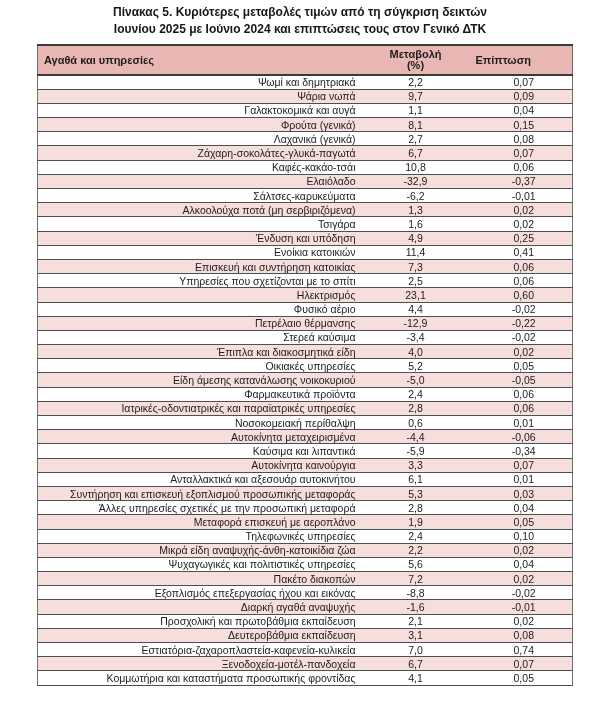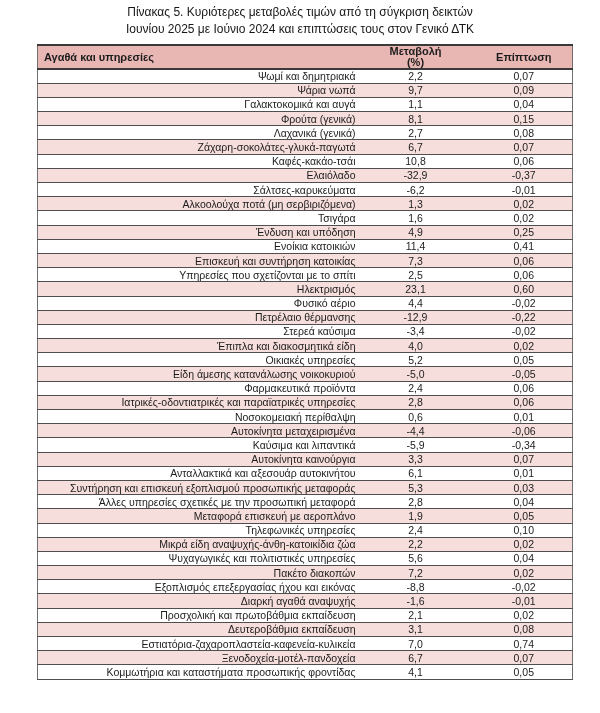--- a/index.html
+++ b/index.html
@@ -15,49 +15,49 @@
   body{
     width:600px;height:713px;overflow:hidden;
     font-family:"Liberation Sans","DejaVu Sans",sans-serif;
     color:var(--text);
   }
   .page{width:600px;height:713px;position:relative;}
   .title{
     padding-top:4px;
     text-align:center;
     font-size:12px;
-    font-weight:normal;
+    font-weight:bold;
     line-height:17px;
     color:#171717;
   }
   .price-table{
     position:absolute;
     left:37px;top:44px;
     width:535px;
     border-collapse:collapse;
     table-layout:fixed;
     border-top:2px solid var(--border-dark);
     border-left:1px solid #6f6f6f;
     border-right:1px solid #6f6f6f;
   }
   col.c1{width:318px;}
   col.c2{width:120px;}
   col.c3{width:97px;}
-  thead tr{height:24px;margin-left:48px;}
+  thead tr{height:30px;margin-left:48px;}
   thead th{
     background:var(--header-bg);
     border-bottom:2px solid var(--border-dark);
     font-size:11px;
     font-weight:bold;
     vertical-align:middle;
     padding:0;
   }
   .th-goods{text-align:left;padding-left:6px;}
   .th-change div{line-height:11px;}
-  .th-impact{text-align:center;}
+  .th-impact{text-align:left;}
   tbody tr{height:14.2px;}
   tbody tr:nth-child(even){background:var(--row-alt-bg);}
   tbody td{
     border-bottom:1px solid var(--border-row);
     font-size:10.5px;
     line-height:12px;
     vertical-align:middle;
     padding:0;
     white-space:nowrap;
     overflow:hidden;

